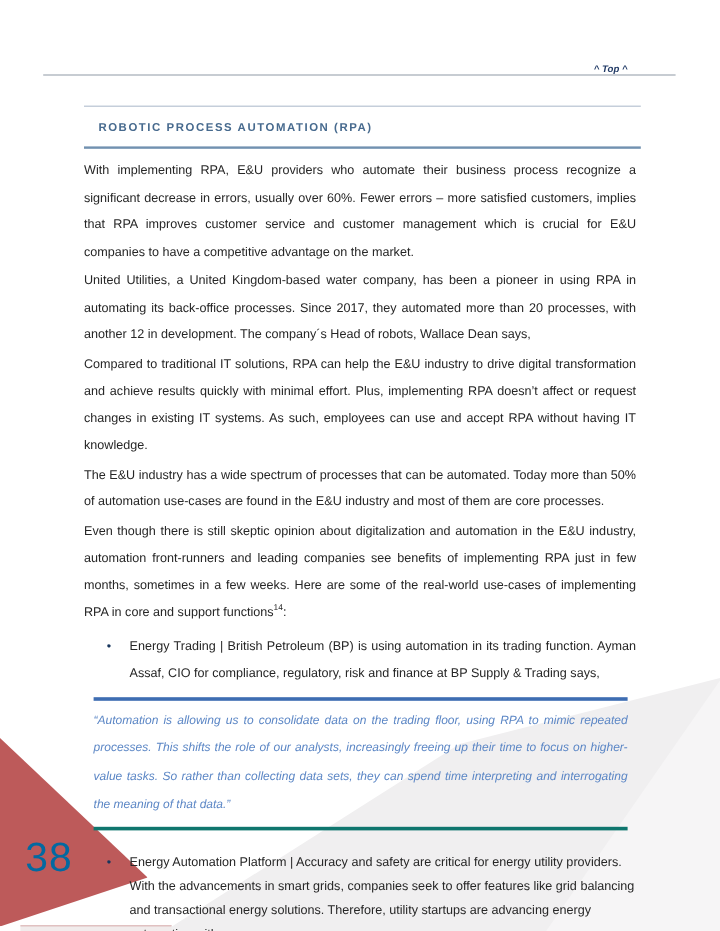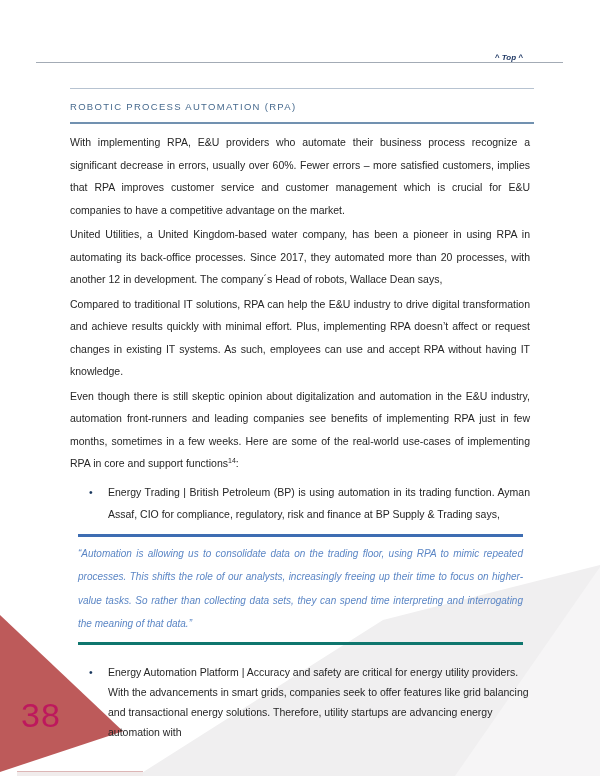--- a/index.html
+++ b/index.html
@@ -25,21 +25,21 @@
     background:#bd5a5a;
     clip-path:polygon(0 0,100% 74%,0 100%);
     z-index:1;
   }
   .bottom-pink-line{
     position:absolute;left:17px;top:771px;width:126px;height:4px;
     background:#f1ecec;border-top:1px solid #ddb6b6;z-index:1;
   }
   .page-number{
     position:absolute;left:21px;top:696px;z-index:2;
-    color:#be185d;font-size:34px;font-weight:300;letter-spacing:1px;
+    color:#0369a1;font-size:34px;font-weight:300;letter-spacing:1px;
   }
   
   .header-title{
     position:absolute;left:70px;top:37px;z-index:2;
     font-size:10.5px;font-weight:bold;color:#1f3864;
   }
   .top-link{
     position:absolute;right:77px;top:53px;z-index:2;
     font-size:8px;font-weight:bold;color:#1f3864;text-decoration:none;cursor:pointer;font-style:italic;
   }
@@ -47,21 +47,21 @@
     position:absolute;left:36px;top:62px;width:527px;height:1px;
     background:#a3abb5;z-index:2;
   }
   
   .section-box{
     position:absolute;left:70px;top:88px;width:464px;z-index:2;
     border-top:1px solid #b7c3d1;border-bottom:2px solid #7191b0;
     padding:7px 0 8px 0;
   }
   .section-heading{
-    font-size:9.5px;letter-spacing:1.3px;color:#476a8e;font-weight:normal;
+    font-size:9.5px;letter-spacing:1.3px;color:#476a8e;font-weight:bold;margin-left:12px;
   }
   
   .content{
     position:absolute;left:70px;top:131px;width:460px;z-index:2;
     font-size:10.5px;line-height:22.5px;text-align:justify;
   }
   .content p{margin:0 0 2px 0;}
   sup.fnote{font-size:7px;vertical-align:super;line-height:0;}
   .bullet{
     position:relative;padding-left:38px;margin:0 0 2px 0;
@@ -100,20 +100,21 @@
   </div>
 
   <div class="content">
 
     <p><span>With implementing RPA, E&amp;U providers who automate their business process recognize a significant decrease in errors, usually over 60%. Fewer errors – more satisfied customers, implies that RPA improves customer service and customer management which is crucial for E&amp;U companies to have a competitive advantage on the market.</span></p>
 
     <p><span>United Utilities, a United Kingdom-based water company, has been a pioneer in using RPA in automating its back-office processes. Since 2017, they automated more than 20 processes, with another 12 in development. The company´s Head of robots, Wallace Dean says,</span></p>
 
     <p><span>Compared to traditional IT solutions, RPA can help the E&amp;U industry to drive digital transformation and achieve results quickly with minimal effort. Plus, implementing RPA doesn’t affect or request changes in existing IT systems.  As such, employees can use and accept RPA without having IT knowledge.</span></p>
 
+    <p><span>The E&amp;U industry has a wide spectrum of processes that can be automated. Today more than 50% of automation use-cases are found in the E&amp;U industry and most of them are core processes.</span></p>
 
     <p><span>Even though there is still skeptic opinion about digitalization and automation in the E&amp;U industry, automation front-runners and leading companies see benefits of implementing RPA just in few months, sometimes in a few weeks. Here are some of the real-world use-cases of implementing RPA in core and support functions</span><sup class="fnote">14</sup><span>:</span></p>
 
     <div class="bullet" style="margin-top:6px;">
       <span class="dot">•</span>
       <span class="bold-term">Energy Trading</span><span> | British Petroleum (BP) is using automation in its trading function. Ayman Assaf, CIO for compliance, regulatory, risk and finance at BP Supply &amp; Trading says,</span>
     </div>
 
     <div class="quote-block">
       <div class="quote-text">“Automation is allowing us to consolidate data on the trading floor, using RPA to mimic repeated processes. This shifts the role of our analysts, increasingly freeing up their time to focus on higher-value tasks. So rather than collecting data sets, they can spend time interpreting and interrogating the meaning of that data.”</div>

